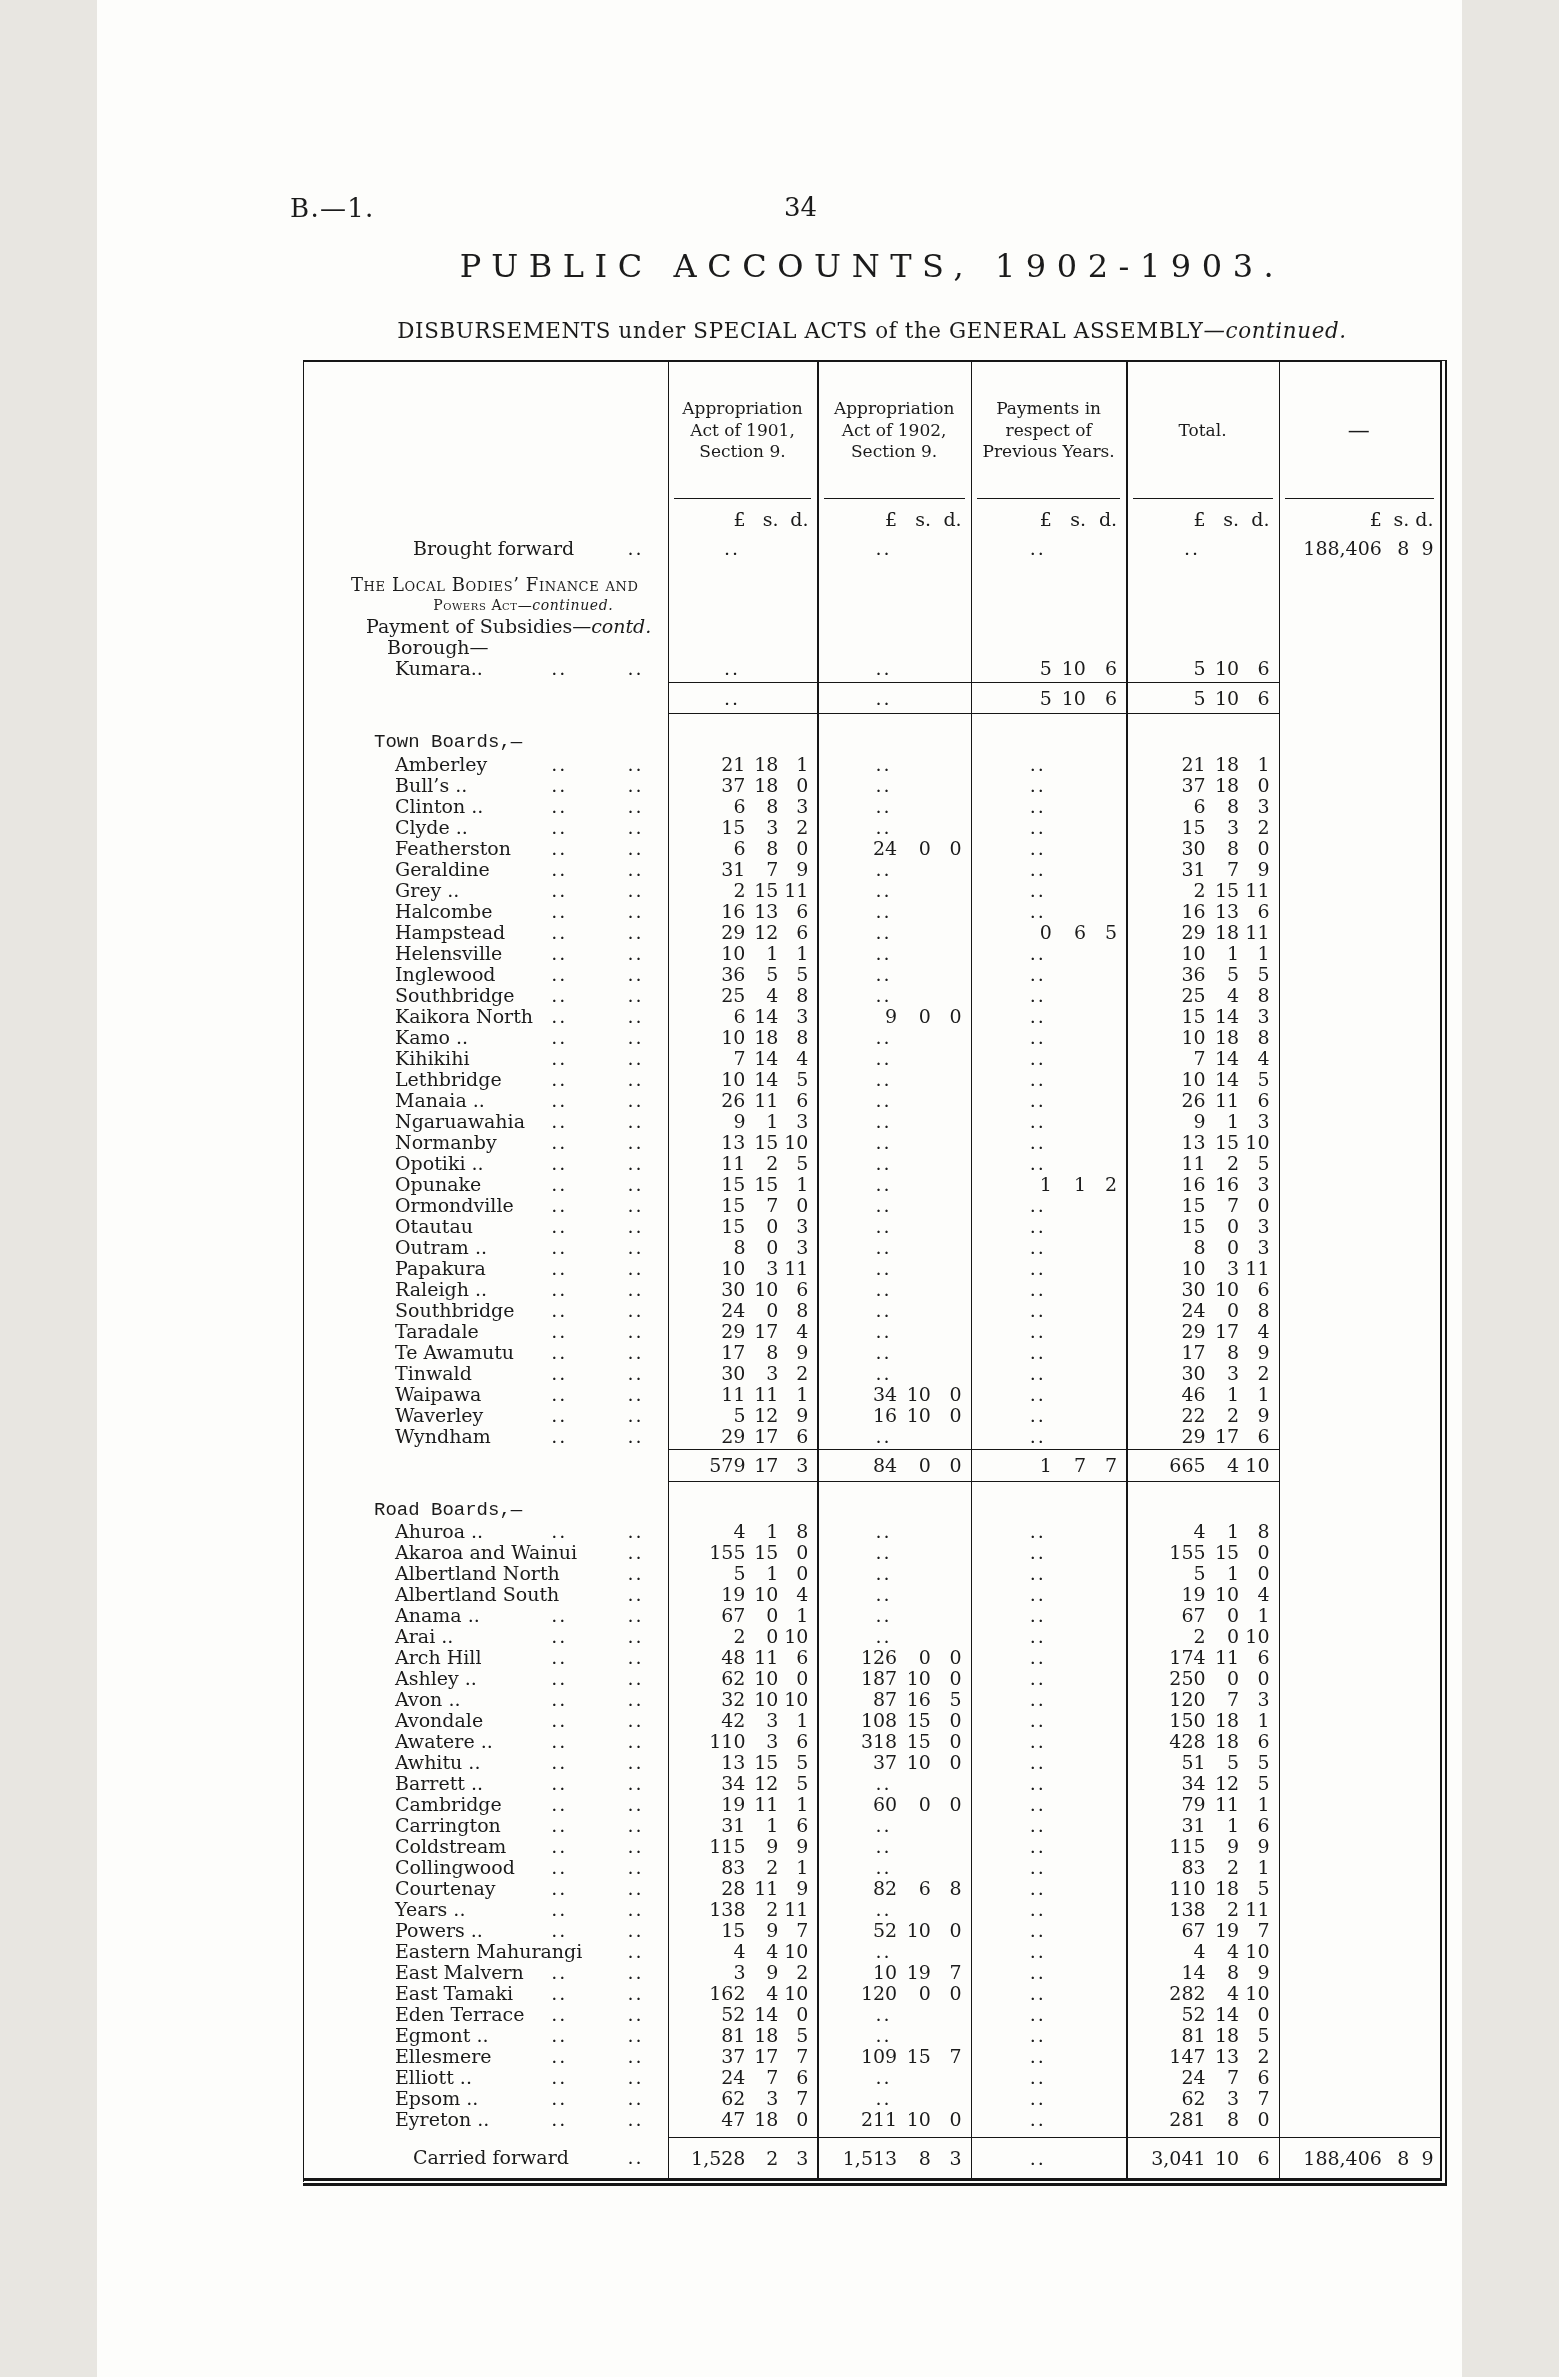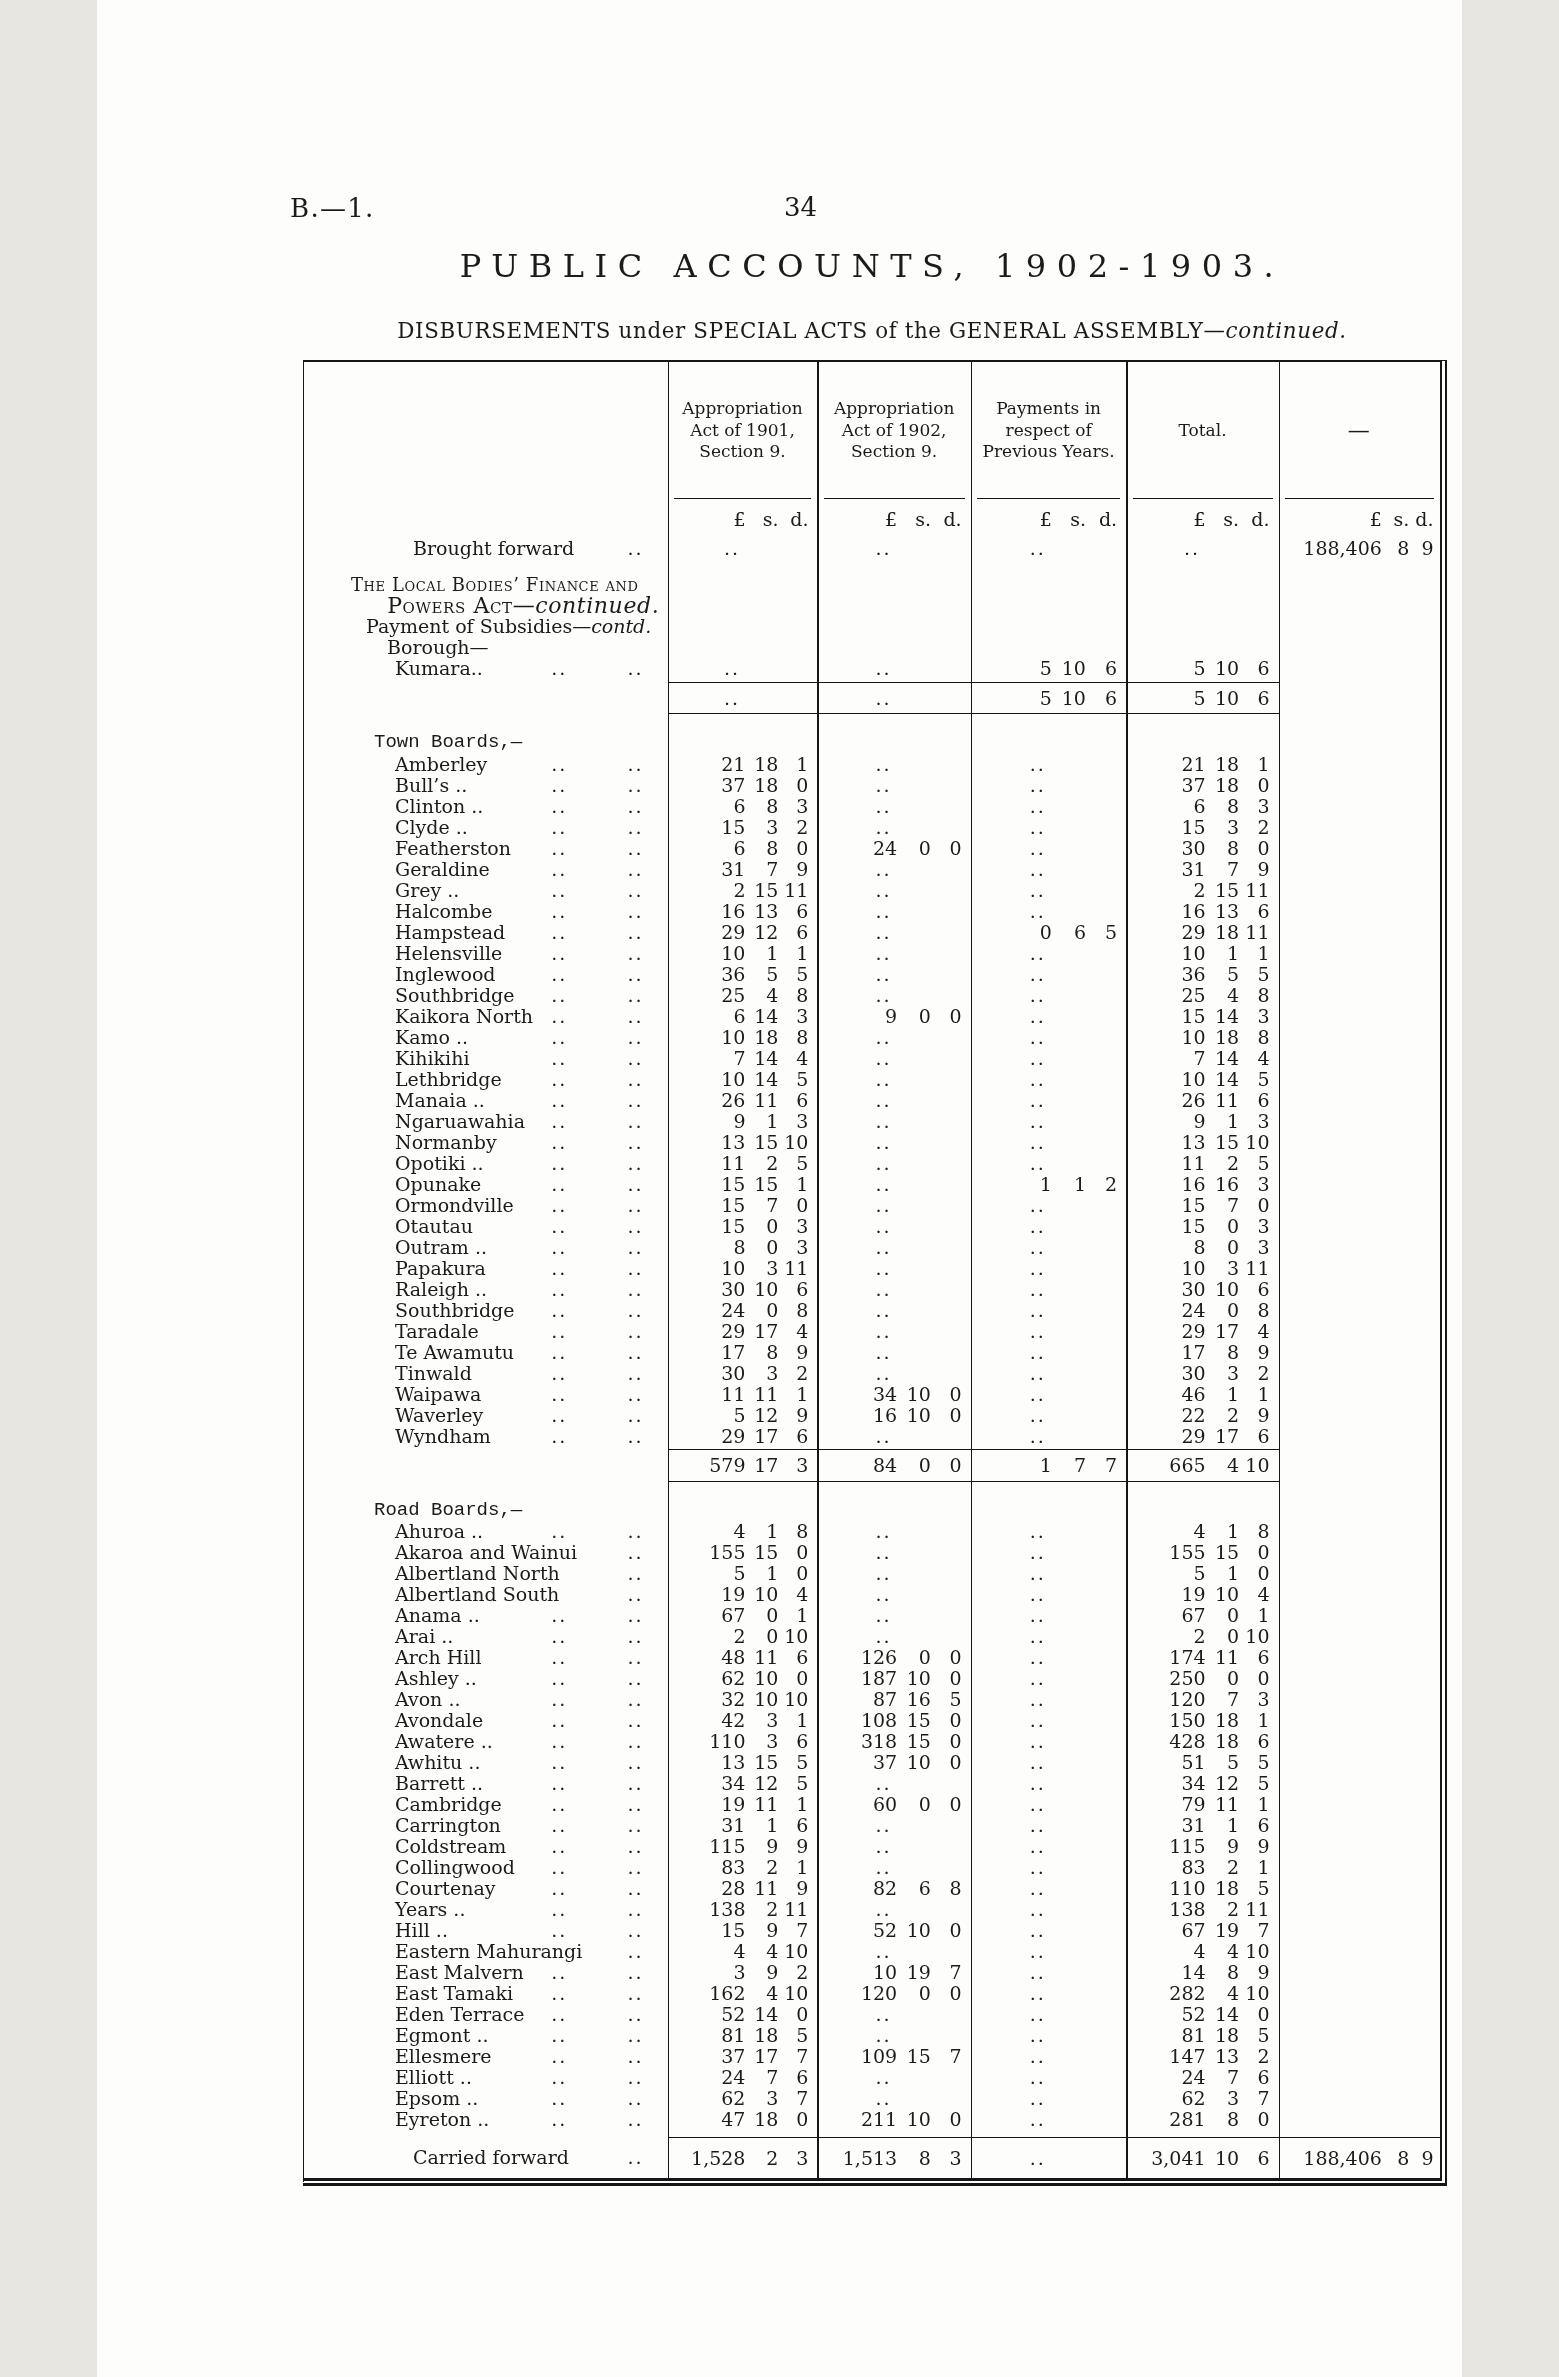--- a/index.html
+++ b/index.html
@@ -54,21 +54,21 @@
          text-align:center;padding:0 5.2px;}
   .hlabel{font-size:17px;line-height:21.4px;}
   .c4 .hlabel{font-size:22px;letter-spacing:1.3px;}
   .hrule{position:absolute;bottom:0;left:4%;right:4%;border-bottom:1.9px solid #161616;}
 
   
   .k-units{height:36px;line-height:32px;align-items:flex-end;}
   .k-brought{height:27px;line-height:27px;}
   .k-act-heading{margin-top:11.7px;text-align:center;}
   .hline{line-height:21px;font-size:18px;padding-left:18px;letter-spacing:0.6px;}
-  .hline2{line-height:21px;font-size:22px;padding-left:75px;letter-spacing:0.6px;}
+  .hline2{line-height:21px;font-size:14px;padding-left:75px;letter-spacing:0.6px;}
   .sc{font-variant:small-caps;}
   .k-sub-note{height:21.4px;line-height:21.4px;}
   .pad-subnote{padding-left:62px;}
   .k-indent-label{height:21.4px;line-height:21.4px;}
   .pad-borough{padding-left:83px;}
   .k-group-header{height:21.4px;line-height:21.4px;margin-top:18px;font-family:Liberation Mono, monospace;}
   .pad-group{padding-left:70px;}
   .k-item{height:21px;line-height:21px;}
   .pad-item{padding-left:91px;}
   .pad-fwd{padding-left:109px;}
@@ -1360,21 +1360,21 @@
             <span class="dotted">..</span>
           </div>
           <div class="cell money c3">
             <span class="mp">138</span>
             <span class="ms">2</span>
             <span class="md">11</span>
           </div>
           <div class="cell money c4"></div>
         </div>
         <div class="row k-item">
-          <div class="cell stub pad-item"><span class="lbl">Hill ..</span><span class="tabdots t1">..</span><span class="tabdots t2">..</span></div>
+          <div class="cell stub pad-item"><span class="lbl">Powers ..</span><span class="tabdots t1">..</span><span class="tabdots t2">..</span></div>
           <div class="cell money c0">
             <span class="mp">15</span>
             <span class="ms">9</span>
             <span class="md">7</span>
           </div>
           <div class="cell money c1">
             <span class="mp">52</span>
             <span class="ms">10</span>
             <span class="md">0</span>
           </div>

